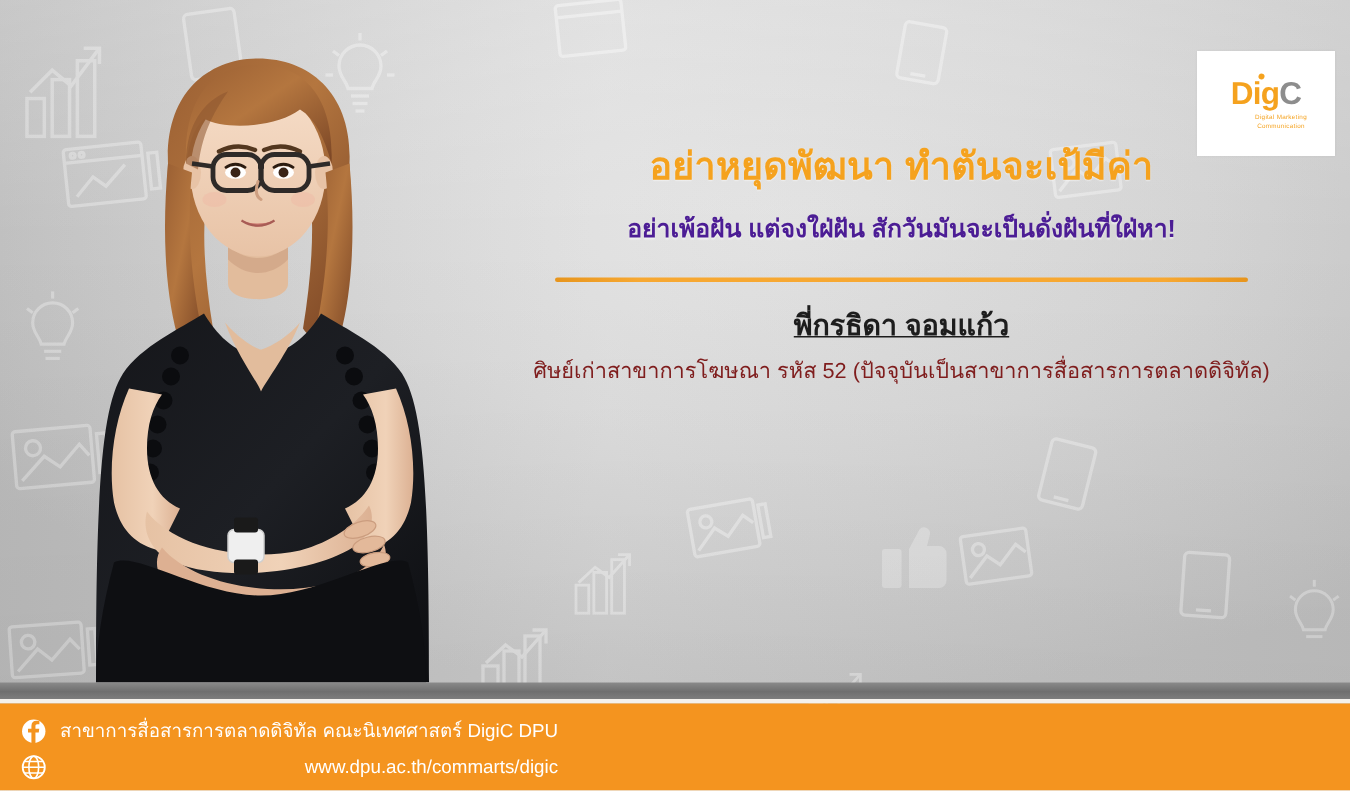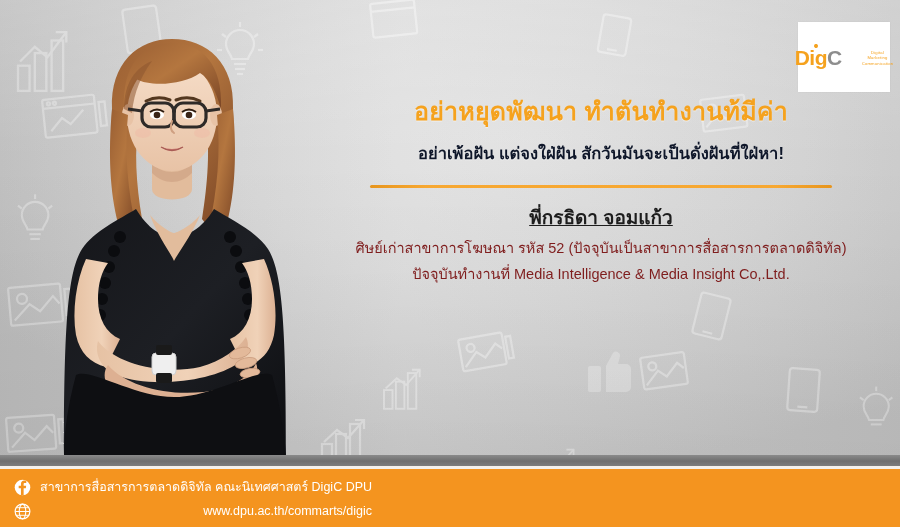--- a/index.html
+++ b/index.html
@@ -59,21 +59,21 @@
     font-weight: bold;
     color: #F5A21E;
     letter-spacing: 0.2px;
     line-height: 1.25;
     text-shadow: 0 1px 1px rgba(255,255,255,0.55);
   }
   .subheadline {
     margin-top: 16px;
     font-size: 16.5px;
     font-weight: bold;
-    color: #0f172a;
+    color: #4c1d95;
     line-height: 1.3;
     text-shadow: 0 1px 1px rgba(255,255,255,0.5);
   }
   .divider {
     margin: 20px auto 0 auto;
     width: 462px; height: 3px;
     background: linear-gradient(to right, #e7951d, #f7a832 12%, #f7a832 88%, #e7951d);
     border-radius: 2px;
   }
   .person-name {
@@ -88,25 +88,25 @@
     margin-top: 8px;
     font-size: 14.5px;
     color: #7f1d1d;
     line-height: 1.45;
   }
   .person-line.second { margin-top: 5px; }
 
   
   .digic-logo {
     position: absolute;
-    left: 798px; top: 22px;
+    left: 798px; top: 34px;
     width: 92px; height: 70px;
     background: #ffffff;
     display: flex;
-    flex-direction: row;
+    flex-direction: column;
     align-items: center;
     justify-content: center;
     box-shadow: 0 0 2px rgba(0,0,0,0.05);
   }
   .digic-word {
     font-size: 21px;
     font-weight: bold;
     letter-spacing: -0.5px;
     line-height: 1;
     position: relative;
@@ -429,26 +429,25 @@
     <g>
       <rect x="128" y="330" width="24" height="22" rx="4" fill="#efefef" stroke="#cfcfcf" stroke-width="1"></rect>
       <rect x="132" y="322" width="16" height="10" rx="2" fill="#1a1a1a"></rect>
       <rect x="132" y="350" width="16" height="10" rx="2" fill="#1a1a1a"></rect>
     </g>
 
     <path d="M52 352 C66 344 110 374 150 374 C190 374 234 344 248 352 C256 382 260 408 260 432 H40 C40 408 44 382 52 352 Z" fill="#0e0f12"></path>
   </svg>
 
   <div class="content">
-    <div class="headline">อย่าหยุดพัฒนา ทำตันทำงานท้มีค่า</div>
+    <div class="headline">อย่าหยุดพัฒนา ทำตันจะเป้มีค่า</div>
     <div class="subheadline">อย่าเพ้อฝัน แต่จงใฝ่ฝัน สักวันมันจะเป็นดั่งฝันที่ใฝ่หา!</div>
     <div class="divider"></div>
     <div class="person-name">พี่กรธิดา จอมแก้ว</div>
     <div class="person-line">ศิษย์เก่าสาขาการโฆษณา รหัส 52 (ปัจจุบันเป็นสาขาการสื่อสารการตลาดดิจิทัล)</div>
-    <div class="person-line second">ปัจจุบันทำงานที่ Media Intelligence &amp; Media Insight Co,.Ltd.</div>
   </div>
 
   <div class="digic-logo">
     <div class="digic-word">
       <span class="digic-dot"></span><span class="o">D</span><span class="o">ig</span><span class="c">C</span>
     </div>
     <div class="digic-tag">
       <div>Digital Marketing</div>
       <div>Communication</div>
     </div>

